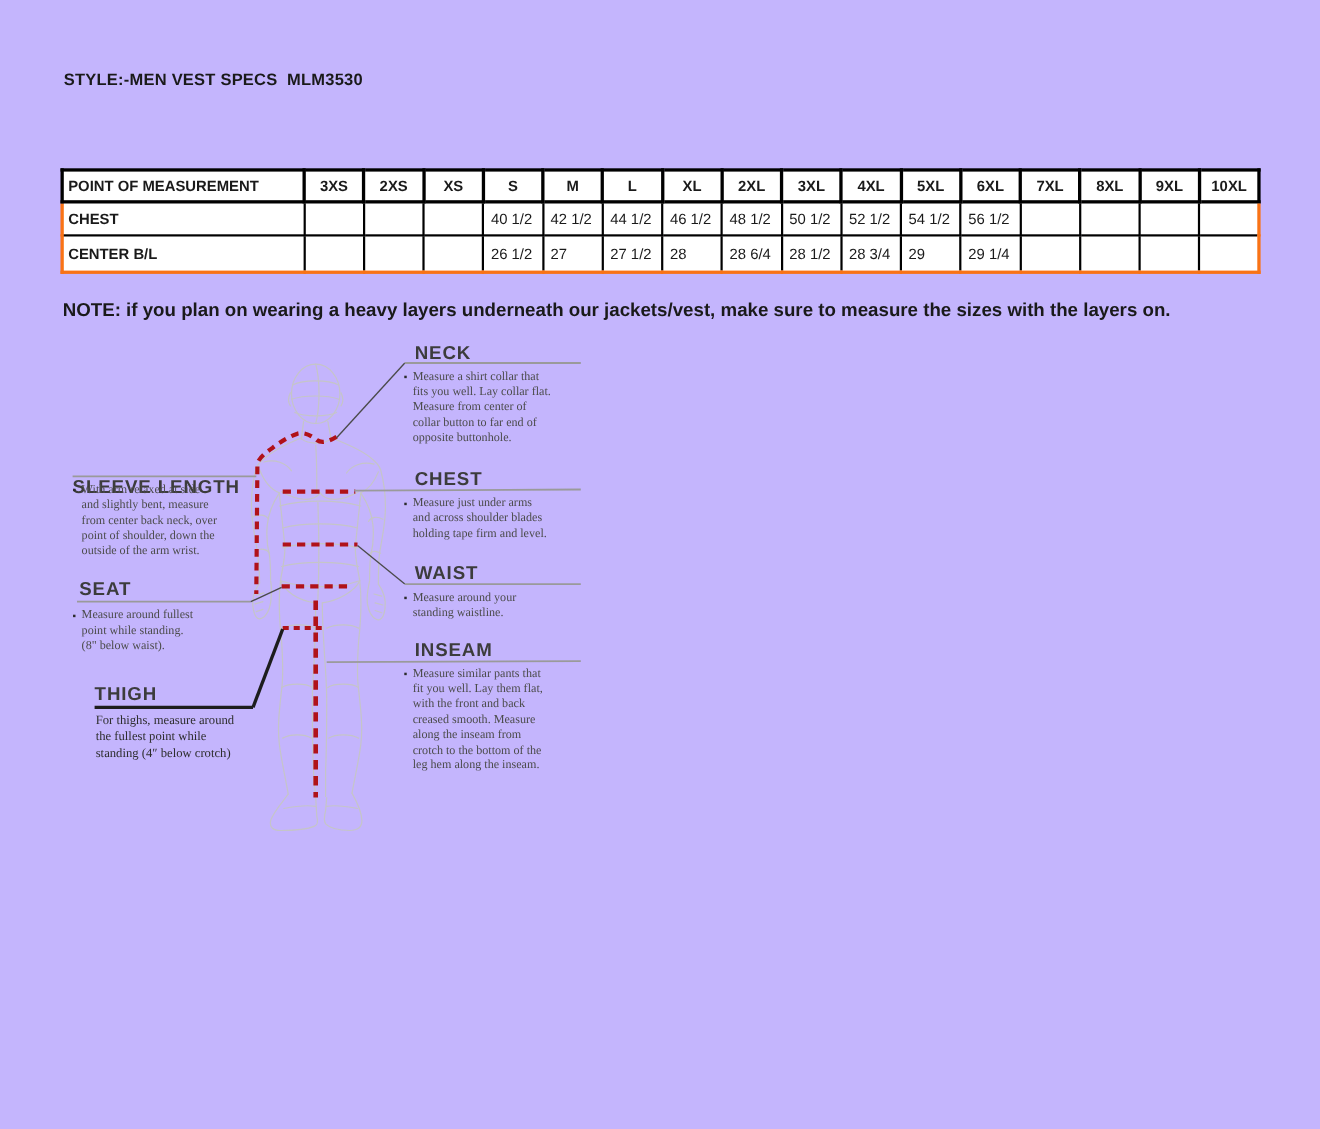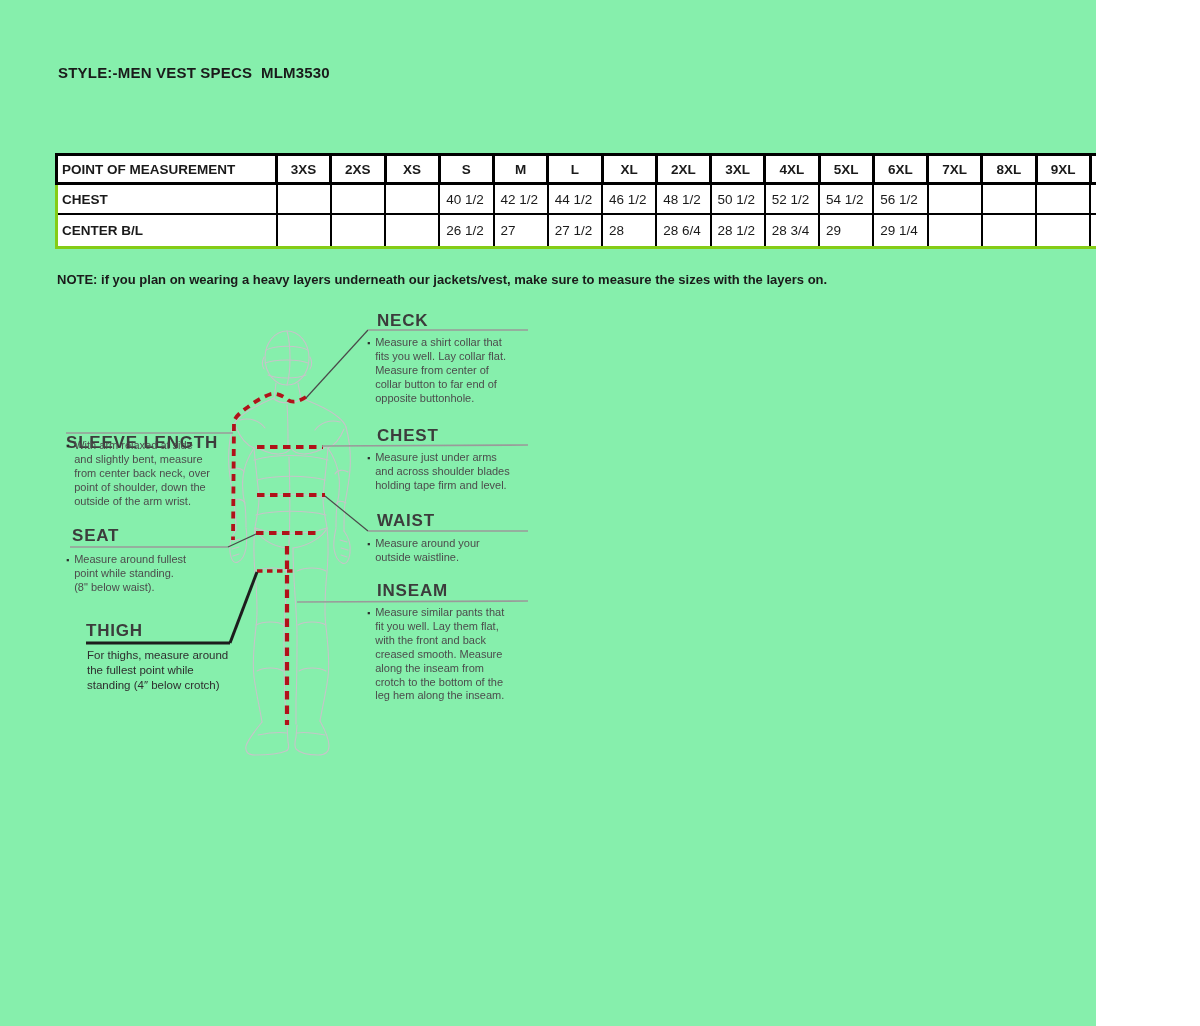--- a/index.html
+++ b/index.html
@@ -3,53 +3,53 @@
 <meta charset="utf-8">
 <style>
   :root{
     --measure-line-red:#b01219;
     --figure-gray:#c5c5c8;
     --rule-gray:#9a9a9a;
     --leader-dark:#4a4a4a;
   }
   html,body{margin:0;padding:0;background:#ffffff;}
   body{font-family:"Liberation Sans",sans-serif;color:#000;}
-  #canvas{position:relative;width:1096px;height:1026px;background:#86efac;overflow:hidden;}
+  #canvas{position:relative;width:1200px;height:1026px;background:#c4b5fd;overflow:hidden;}
 
   .doc-title{
     position:absolute;left:58px;top:64px;
     font-size:15px;font-weight:bold;letter-spacing:0.2px;color:#1a1a1a;
     white-space:pre;
   }
 
   table.spec{
     position:absolute;left:55px;top:153px;
     border-collapse:collapse;table-layout:fixed;
     width:1088px;
-    border:3px solid #84cc16;
+    border:3px solid #f97316;
   }
   table.spec th{
     border:3px solid #000;
     font-size:13.5px;font-weight:bold;
     height:26px;padding:0;text-align:center;color:#1a1a1a;
     background:#fff;
   }
   table.spec th.pom{ text-align:left;padding-left:4px; }
   table.spec td{
     border:2px solid #000;
     font-size:13.5px;font-weight:normal;
     height:28px;padding:0 0 0 6px;text-align:left;vertical-align:middle;color:#1a1a1a;
     background:#fff;
   }
   table.spec td.rowlabel{ font-weight:bold;padding-left:4px; }
   table.spec tr.last td{ height:31px; }
 
   .note-line{
     position:absolute;left:57px;top:272px;
-    font-size:13px;font-weight:bold;color:#1a1a1a;
+    font-size:17px;font-weight:bold;color:#1a1a1a;
     white-space:pre;
   }
 
   .diagram{
     position:absolute;left:60px;top:305px;width:480px;height:460px;
   }
   .diagram svg{position:absolute;left:0;top:0;}
 
   .dg-heading{
     position:absolute;
@@ -58,21 +58,21 @@
   }
   .dg-text{
     position:absolute;
     display:flex;align-items:flex-start;
     font-size:11px;line-height:13.9px;color:#4c4c4c;
   }
   .dg-text .bullet{
     font-size:9px;line-height:13.9px;margin-right:5px;color:#2b2b2b;
     transform:translateY(0.5px);
   }
-  .dg-text .txt{ white-space:pre-line; }
+  .dg-text .txt{ white-space:pre-line;font-family:Liberation Serif, serif; }
   .dg-text.thigh-style{ font-size:11.5px;line-height:15px;color:#2e2e2e; }
 </style>
 </head>
 <body>
 
 <div id="canvas">
 
   <div class="doc-title">STYLE:-MEN VEST SPECS  MLM3530</div>
 
   <table class="spec">
@@ -258,21 +258,21 @@
       <span class="bullet">▪</span>
       <div class="txt">Measure just under arms
 and across shoulder blades
 holding tape firm and level.</div>
     </div>
 
     <div class="dg-heading" style="left:317px;top:206px;text-align:right;">WAIST</div>
     <div class="dg-text" style="left:307px;top:232px;width:170px;">
       <span class="bullet">▪</span>
       <div class="txt">Measure around your
-outside waistline.</div>
+standing waistline.</div>
     </div>
 
     <div class="dg-heading" style="left:317px;top:276px;">INSEAM</div>
     <div class="dg-text" style="left:307px;top:301px;width:180px;">
       <span class="bullet">▪</span>
       <div class="txt">Measure similar pants that
 fit you well. Lay them flat,
 with the front and back
 creased smooth. Measure
 along the inseam from

